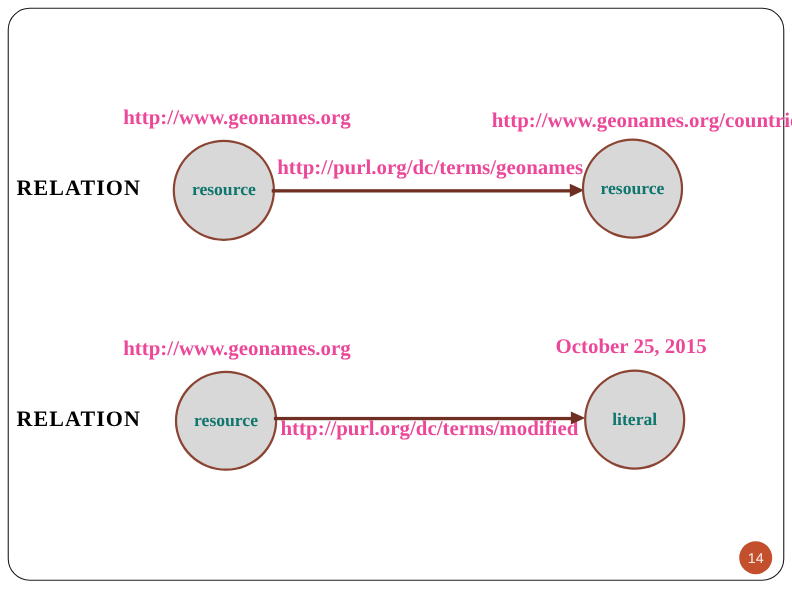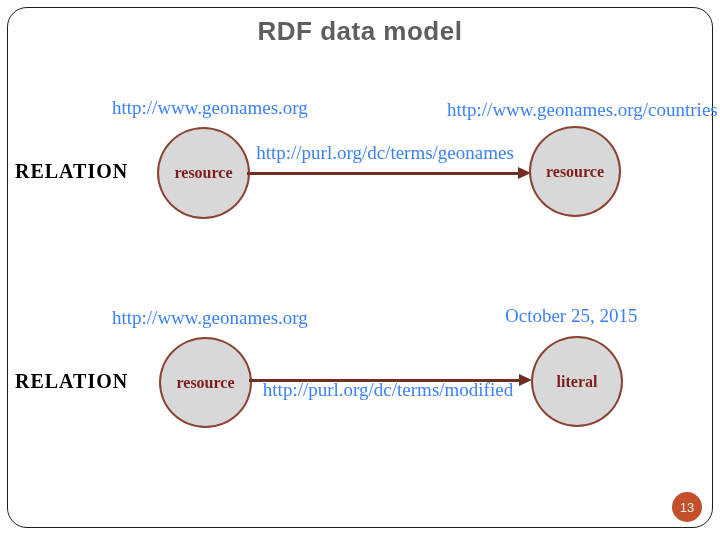--- a/index.html
+++ b/index.html
@@ -4,26 +4,26 @@
 <style>
   html,body{margin:0;padding:0;background:#ffffff;}
   body{width:720px;height:540px;position:relative;overflow:hidden;
        font-family:"Liberation Serif","DejaVu Serif",serif;}
   .slide{position:absolute;left:0;top:0;width:720px;height:540px;background:#ffffff;}
   .slide-border{position:absolute;left:7px;top:7px;width:704px;height:519px;
        border:1.5px solid #1e1e1e;border-radius:20px;}
   .title{position:absolute;left:0;top:16px;width:720px;margin:0;
        text-align:center;font-family:"Liberation Sans","DejaVu Sans",sans-serif;
        font-size:26px;font-weight:bold;color:#5e5e5e;letter-spacing:0.5px;}
-  .uri{position:absolute;font-size:19px;font-weight:normal;color:#3b82f6;white-space:nowrap;}
+  .uri{position:absolute;font-size:19px;font-weight:bold;color:#ec4899;white-space:nowrap;}
   .diagram-label{position:absolute;font-size:20px;font-weight:bold;color:#000000;
        letter-spacing:1px;white-space:nowrap;}
   .node{position:absolute;background:#d8d8d8;border:2.5px solid #8b4332;border-radius:50%;
        display:flex;align-items:center;justify-content:center;}
-  .node span{font-size:16px;font-weight:bold;color:#7f1d1d;}
+  .node span{font-size:16px;font-weight:bold;color:#0f766e;}
   .arrow{position:absolute;height:13px;}
   .arrow .shaft{position:absolute;left:0;top:5px;height:3px;background:#6f2f22;}
   .arrow .head{position:absolute;right:0;top:0;width:0;height:0;
        border-top:6.5px solid transparent;border-bottom:6.5px solid transparent;
        border-left:13px solid #6f2f22;}
   .pred{text-align:center;}
 
   
   .pos-rel-subj-uri{left:112px;top:97px;}
   .pos-rel-obj-uri{left:447px;top:99px;}
@@ -48,21 +48,20 @@
        border-radius:50%;background:#c44f2c;display:flex;align-items:center;
        justify-content:center;font-family:"Liberation Sans","DejaVu Sans",sans-serif;
        font-size:13px;color:#f5ece8;}
 </style>
 </head>
 <body>
 
 <div class="slide">
   <div class="slide-border"></div>
 
-  <h1 class="title">RDF data model</h1>
 
   <div>
     <div class="uri pos-rel-subj-uri">http://www.geonames.org</div>
     <div class="uri pos-rel-obj-uri">http://www.geonames.org/countries</div>
     <div class="diagram-label pos-rel-label">RELATION</div>
     <div class="node pos-rel-subj">
       <span>resource</span>
     </div>
     <div class="uri pred pos-rel-pred">http://purl.org/dc/terms/geonames</div>
     <div class="arrow pos-rel-arrow">
@@ -85,15 +84,15 @@
     <div class="arrow pos-att-arrow">
       <div class="shaft"></div>
       <div class="head"></div>
     </div>
     <div class="node pos-att-obj">
       <span>literal</span>
     </div>
   </div>
 
   <div class="page-badge">
-    <span>13</span>
+    <span>14</span>
   </div>
 </div>
 
 </body></html>

